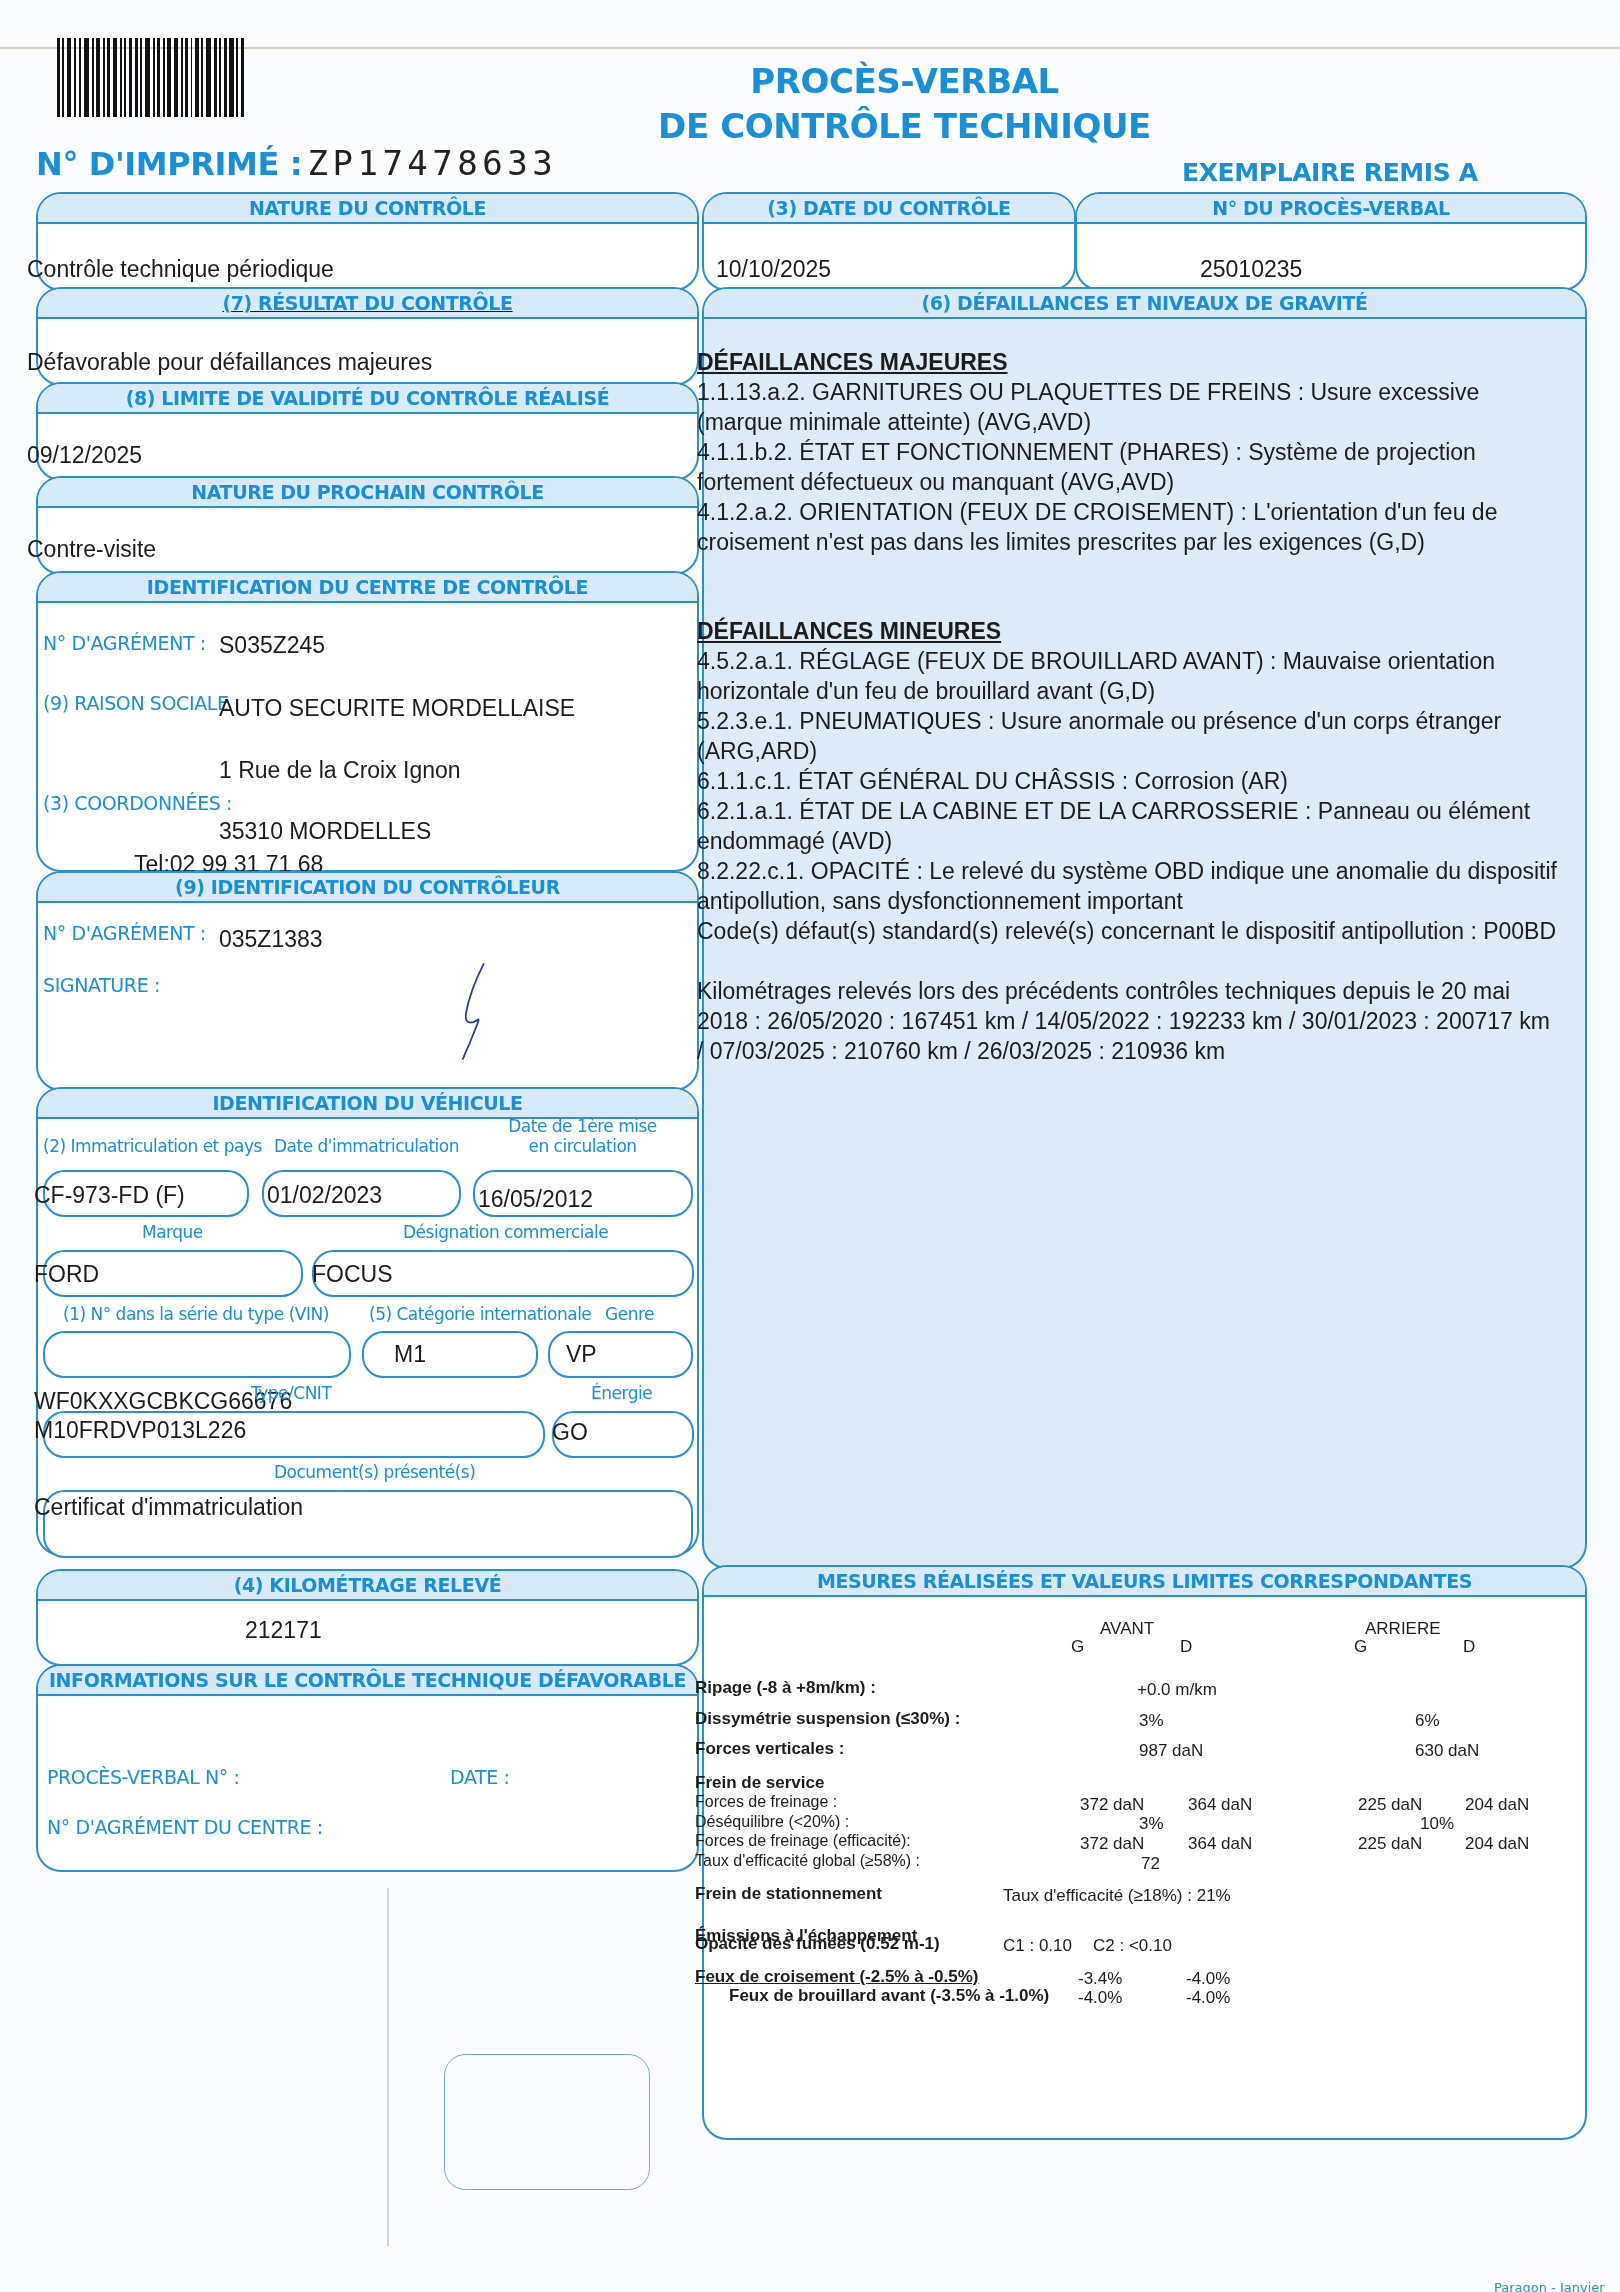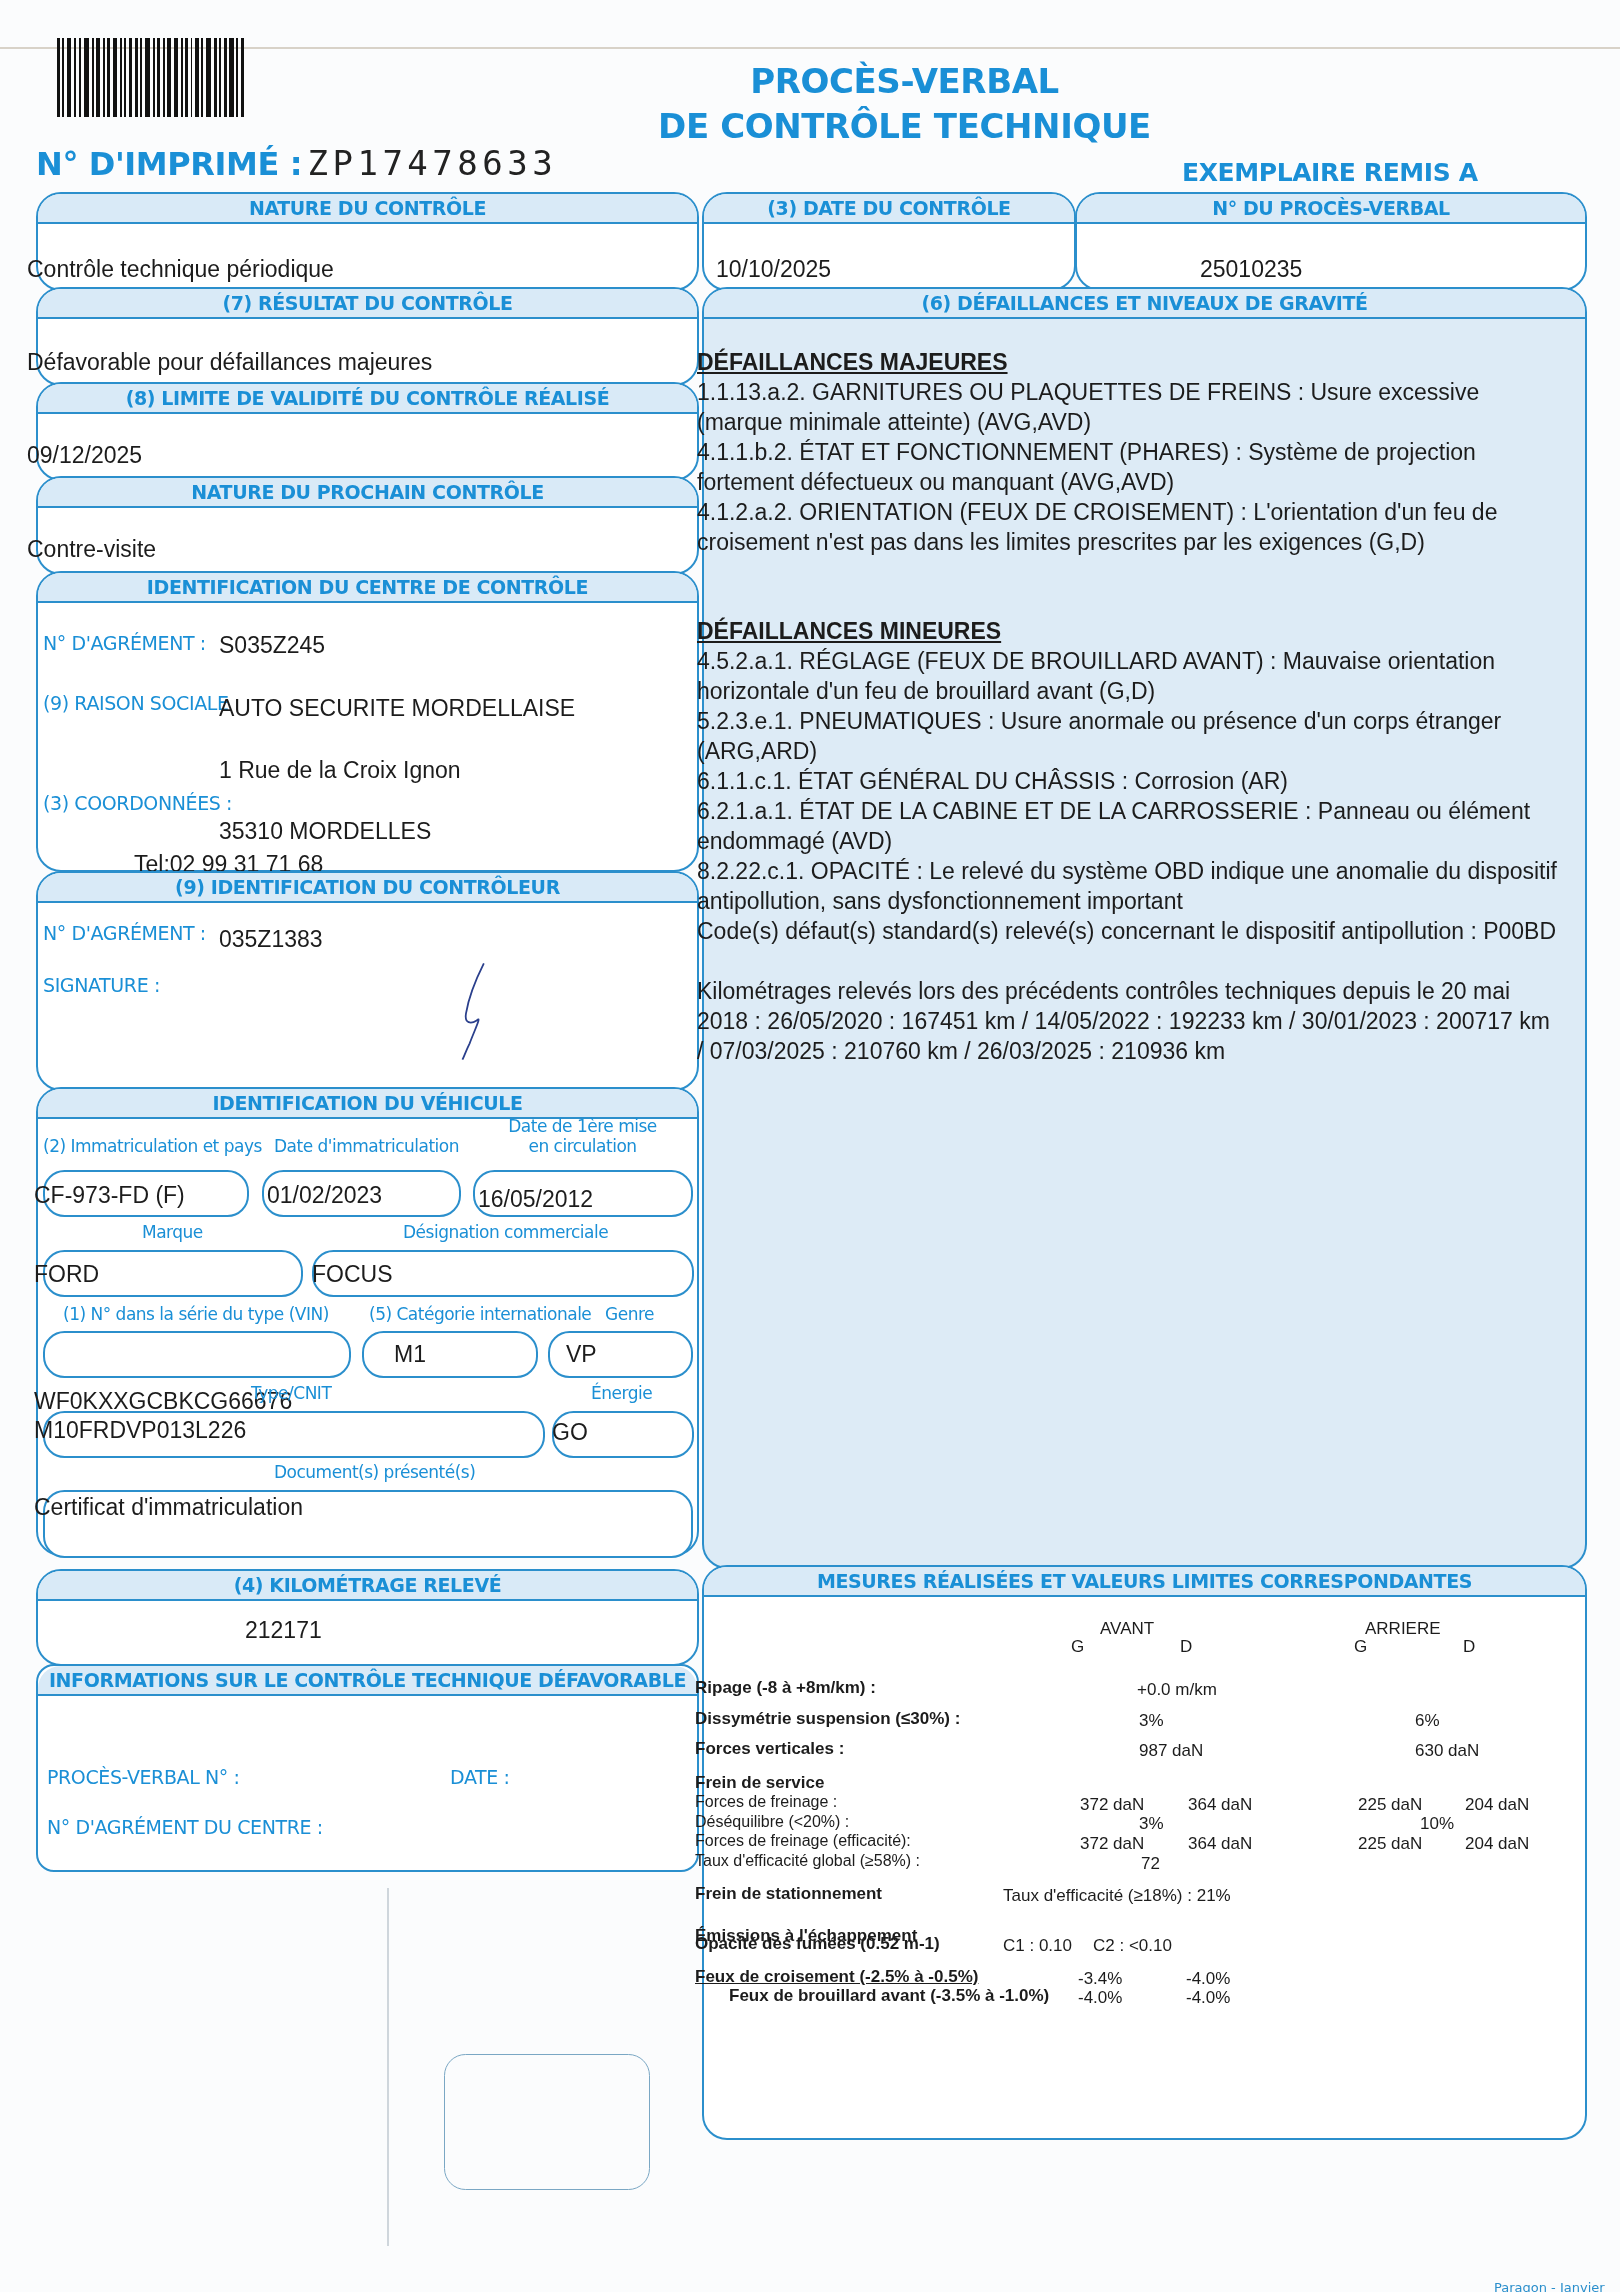--- a/index.html
+++ b/index.html
@@ -90,21 +90,21 @@
 <div class="imprime hdr-font">
   <span>N° D'IMPRIMÉ :</span><span class="num">ZP17478633</span>
 </div>
 <div class="exemplaire hdr-font">EXEMPLAIRE REMIS A L'USAGER</div>
 
 <div class="box" style="left:36px; top:192px; width:663px; height:99px;">
   <div class="bh hdr-font">NATURE DU CONTRÔLE</div>
 </div>
 <div class="val" style="left:27px; top:256px;">Contrôle technique périodique</div>
 
-<div class="box" style="left:36px; top:287px; width:663px; height:99px;">
+<div class="box" style="left:36px; top:287px; width:663px; height:99px;text-decoration:underline;">
   <div class="bh hdr-font">(7) RÉSULTAT DU CONTRÔLE</div>
 </div>
 <div class="val" style="left:27px; top:349px;">Défavorable pour défaillances majeures</div>
 
 <div class="box" style="left:36px; top:382px; width:663px; height:99px;">
   <div class="bh hdr-font">(8) LIMITE DE VALIDITÉ DU CONTRÔLE RÉALISÉ</div>
 </div>
 <div class="val" style="left:27px; top:442px;">09/12/2025</div>
 
 <div class="box" style="left:36px; top:476px; width:663px; height:99px;">
@@ -176,21 +176,21 @@
 
 <div class="sublbl" style="left:274px; top:1462px;">Document(s) présenté(s)</div>
 <div class="field" style="left:43px; top:1490px; width:650px; height:68px;"></div>
 <div class="val" style="left:34px; top:1494px;">Certificat d'immatriculation</div>
 
 <div class="box" style="left:36px; top:1569px; width:663px; height:97px;">
   <div class="bh hdr-font">(4) KILOMÉTRAGE RELEVÉ</div>
 </div>
 <div class="val" style="left:245px; top:1617px;">212171</div>
 
-<div class="box" style="left:36px; top:1664px; width:663px; height:208px;border-radius:18px;">
+<div class="box" style="left:36px; top:1664px; width:663px; height:208px;">
   <div class="bh hdr-font">INFORMATIONS SUR LE CONTRÔLE TECHNIQUE DÉFAVORABLE</div>
 </div>
 <div class="lbl" style="left:47px; top:1766px;">PROCÈS-VERBAL N° :</div>
 <div class="lbl" style="left:450px; top:1766px;">DATE :</div>
 <div class="lbl" style="left:47px; top:1816px;">N° D'AGRÉMENT DU CENTRE :</div>
 
 <div class="vline" style="left:387px; top:1888px; height:358px;"></div>
 <div class="stub" style="left:444px; top:2054px; width:206px; height:136px; border-color:#7aa7c4;"></div>
 
 <div class="box" style="left:702px; top:192px; width:374px; height:99px;">

